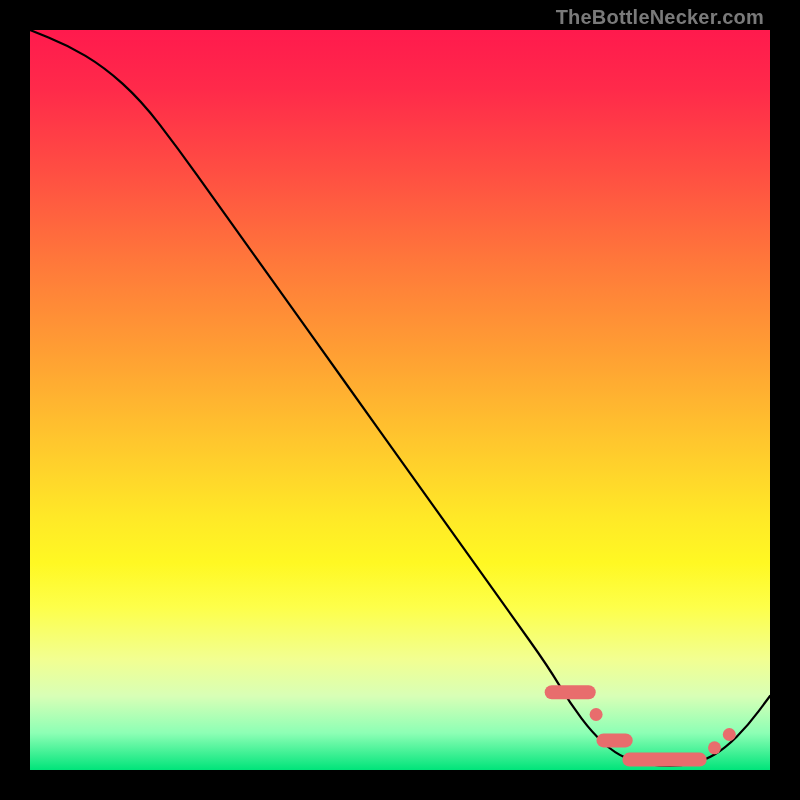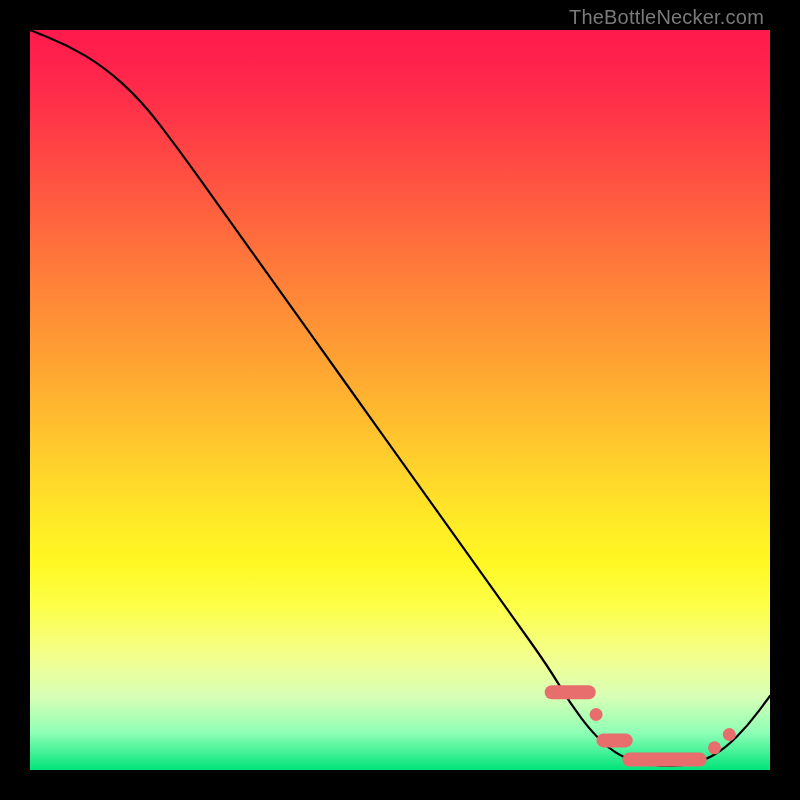--- a/index.html
+++ b/index.html
@@ -33,21 +33,21 @@
       #8dffb5 95%,
       #00e47a 100%
     );
   }
   .watermark {
     position: absolute;
     top: 6px;
     right: 36px;
     color: #7a7a7a;
     font-size: 20px;
-    font-weight: 400;
+    font-weight: 700;
     letter-spacing: 0.2px;
   }
   svg.curve {
     position: absolute;
     left: 0;
     top: 0;
     width: 740px;
     height: 740px;
     overflow: visible;
   }

